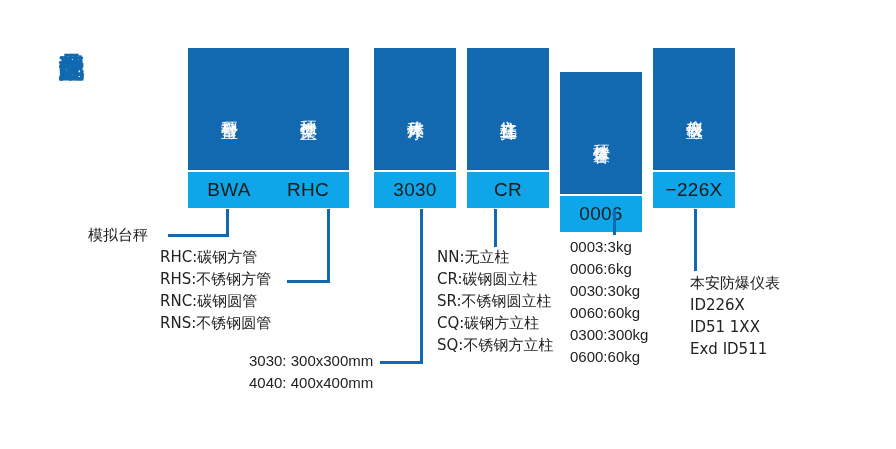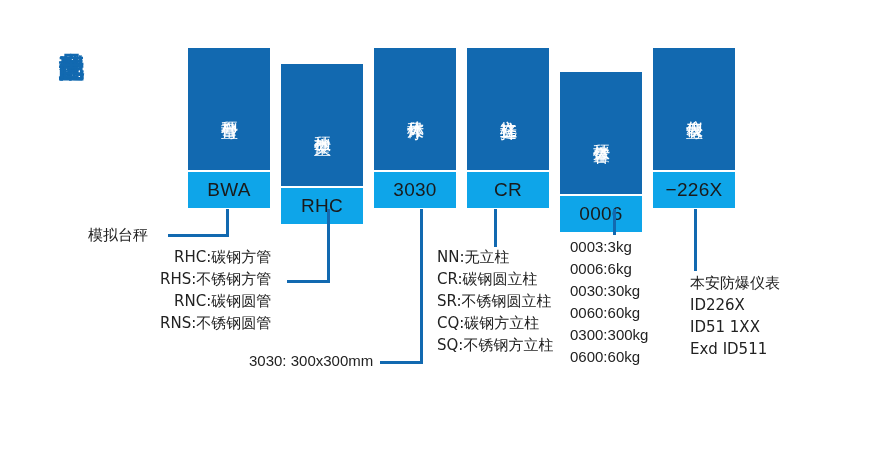--- a/index.html
+++ b/index.html
@@ -98,21 +98,21 @@
 
   <div class="page-title">产品选型配置</div>
 
   <div class="col" style="left:188px;">
     <div class="col-head">
       <span class="col-head-text">台秤型号</span>
     </div>
     <div class="col-value">BWA</div>
   </div>
 
-  <div class="col" style="left:281px;margin-top:16px;">
+  <div class="col" style="left:267px;">
     <div class="col-head">
       <span class="col-head-text">秤体类型</span>
     </div>
     <div class="col-value">RHC</div>
   </div>
 
   <div class="col" style="left:374px;border-radius:31px;">
     <div class="col-head">
       <span class="col-head-text">称体尺寸</span>
     </div>
@@ -152,29 +152,30 @@
   <div class="lead lead-v" style="left:494px; top:209px; height:38px;"></div>
 
   <div class="lead lead-v" style="left:613px; top:209px; height:26px;"></div>
 
   <div class="lead lead-v" style="left:694px; top:209px; height:62px;"></div>
 
   <div class="note note-cn" style="left:88px; top:224px;">
     <div class="note-line">模拟台秤</div>
   </div>
 
-  <div class="note note-cn" style="left:160px; top:246px;text-align:right;">
+  <div class="note note-cn" style="left:160px; top:246px;">
     <div class="note-line">RHC:碳钢方管</div>
     <div class="note-line">RHS:不锈钢方管</div>
     <div class="note-line">RNC:碳钢圆管</div>
     <div class="note-line">RNS:不锈钢圆管</div>
   </div>
 
   <div class="note" style="left:249px; top:350px;">
     <div class="note-line">3030: 300x300mm</div>
+    <div class="note-line">4040: 400x400mm</div>
   </div>
 
   <div class="note note-cn" style="left:437px; top:246px;">
     <div class="note-line">NN:无立柱</div>
     <div class="note-line">CR:碳钢圆立柱</div>
     <div class="note-line">SR:不锈钢圆立柱</div>
     <div class="note-line">CQ:碳钢方立柱</div>
     <div class="note-line">SQ:不锈钢方立柱</div>
   </div>
 

